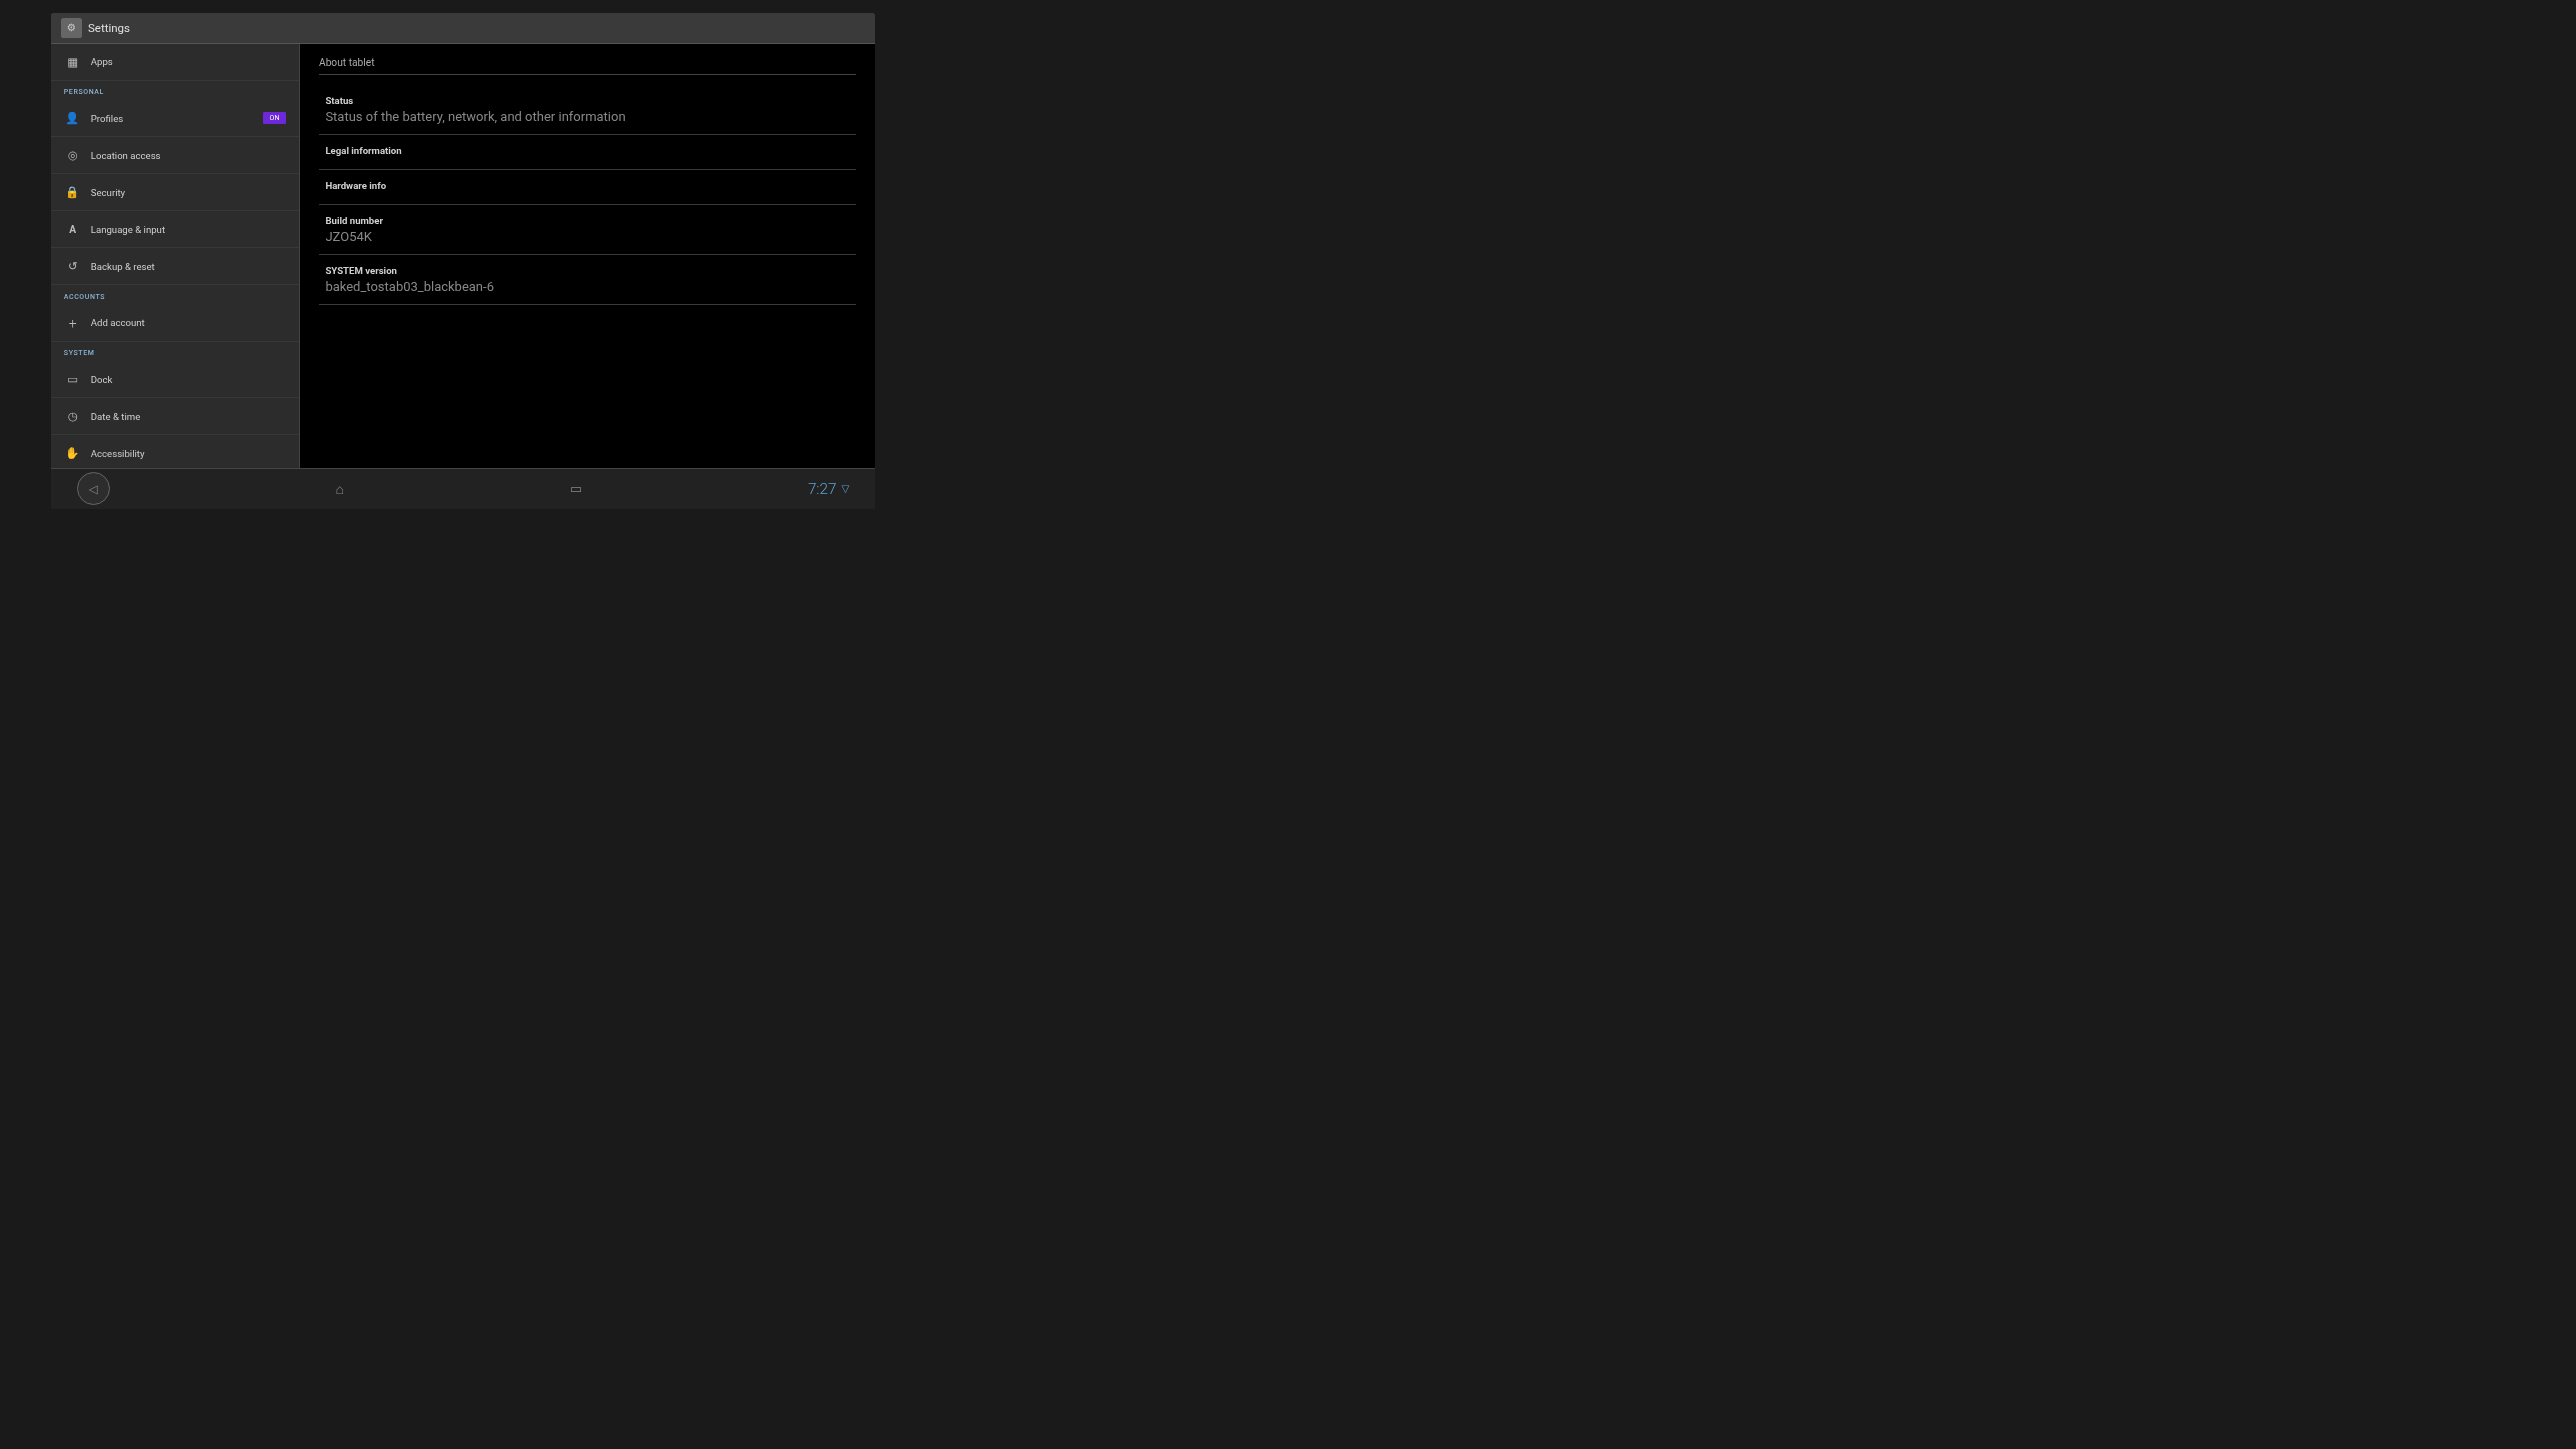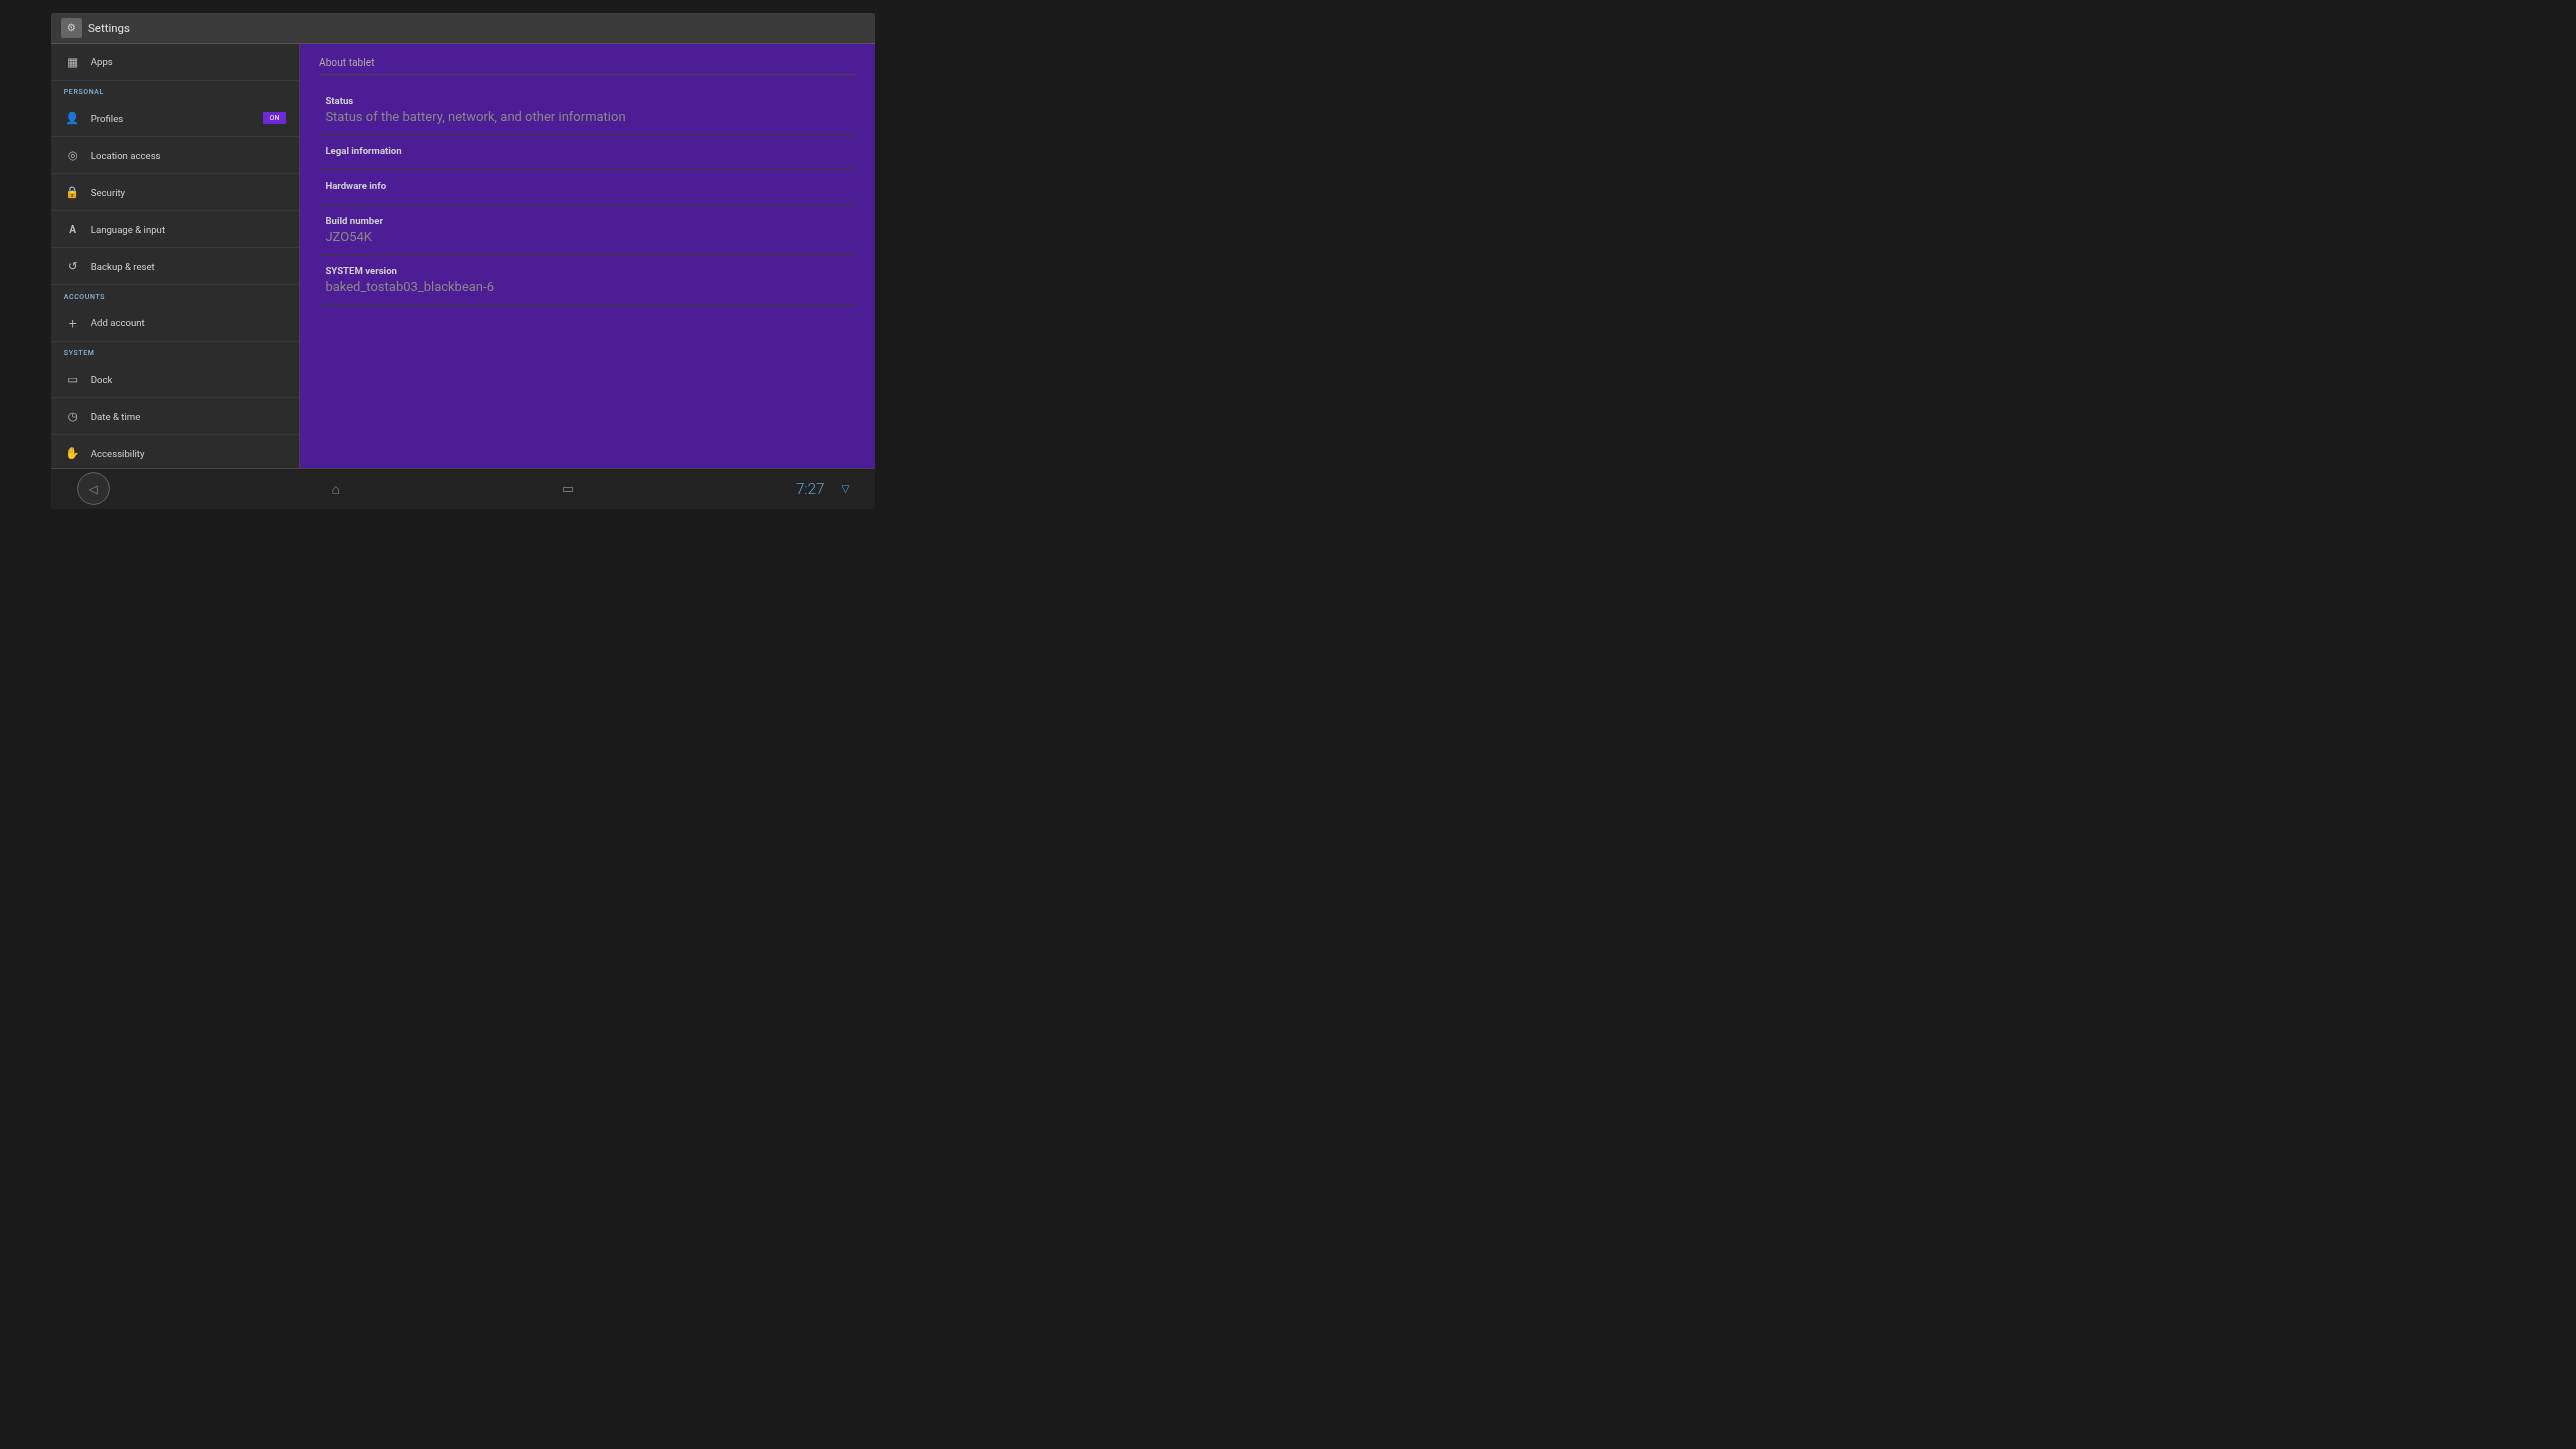--- a/index.html
+++ b/index.html
@@ -118,21 +118,21 @@
       font-size: 7px;
       font-weight: normal;
       padding: 1.9px 6.4px;
       border-radius: 1.3px;
       letter-spacing: 0.3px;
     }
 
     
     .right-panel {
       flex: 1;
-      background: #4c1d95;
+      background: #000000;
       overflow-y: auto;
       padding: 12.8px 19px;
     }
 
     .panel-title {
       font-size: 10.2px;
       color: #aaa;
       margin-bottom: 10.2px;
       padding-bottom: 6.4px;
       border-bottom: 0.6px solid #444;
@@ -191,21 +191,21 @@
       color: #888;
       cursor: pointer;
     }
 
     .nav-time {
       font-size: 15.3px;
       color: #5ba3d4;
       font-weight: 300;
       display: flex;
       align-items: center;
-      gap: 17px;
+      gap: 5px;
     }
 
     .wifi-icon {
       font-size: 10.2px;
       color: #5ba3d4;
     }
   </style>
 </head>
 <body>
 

